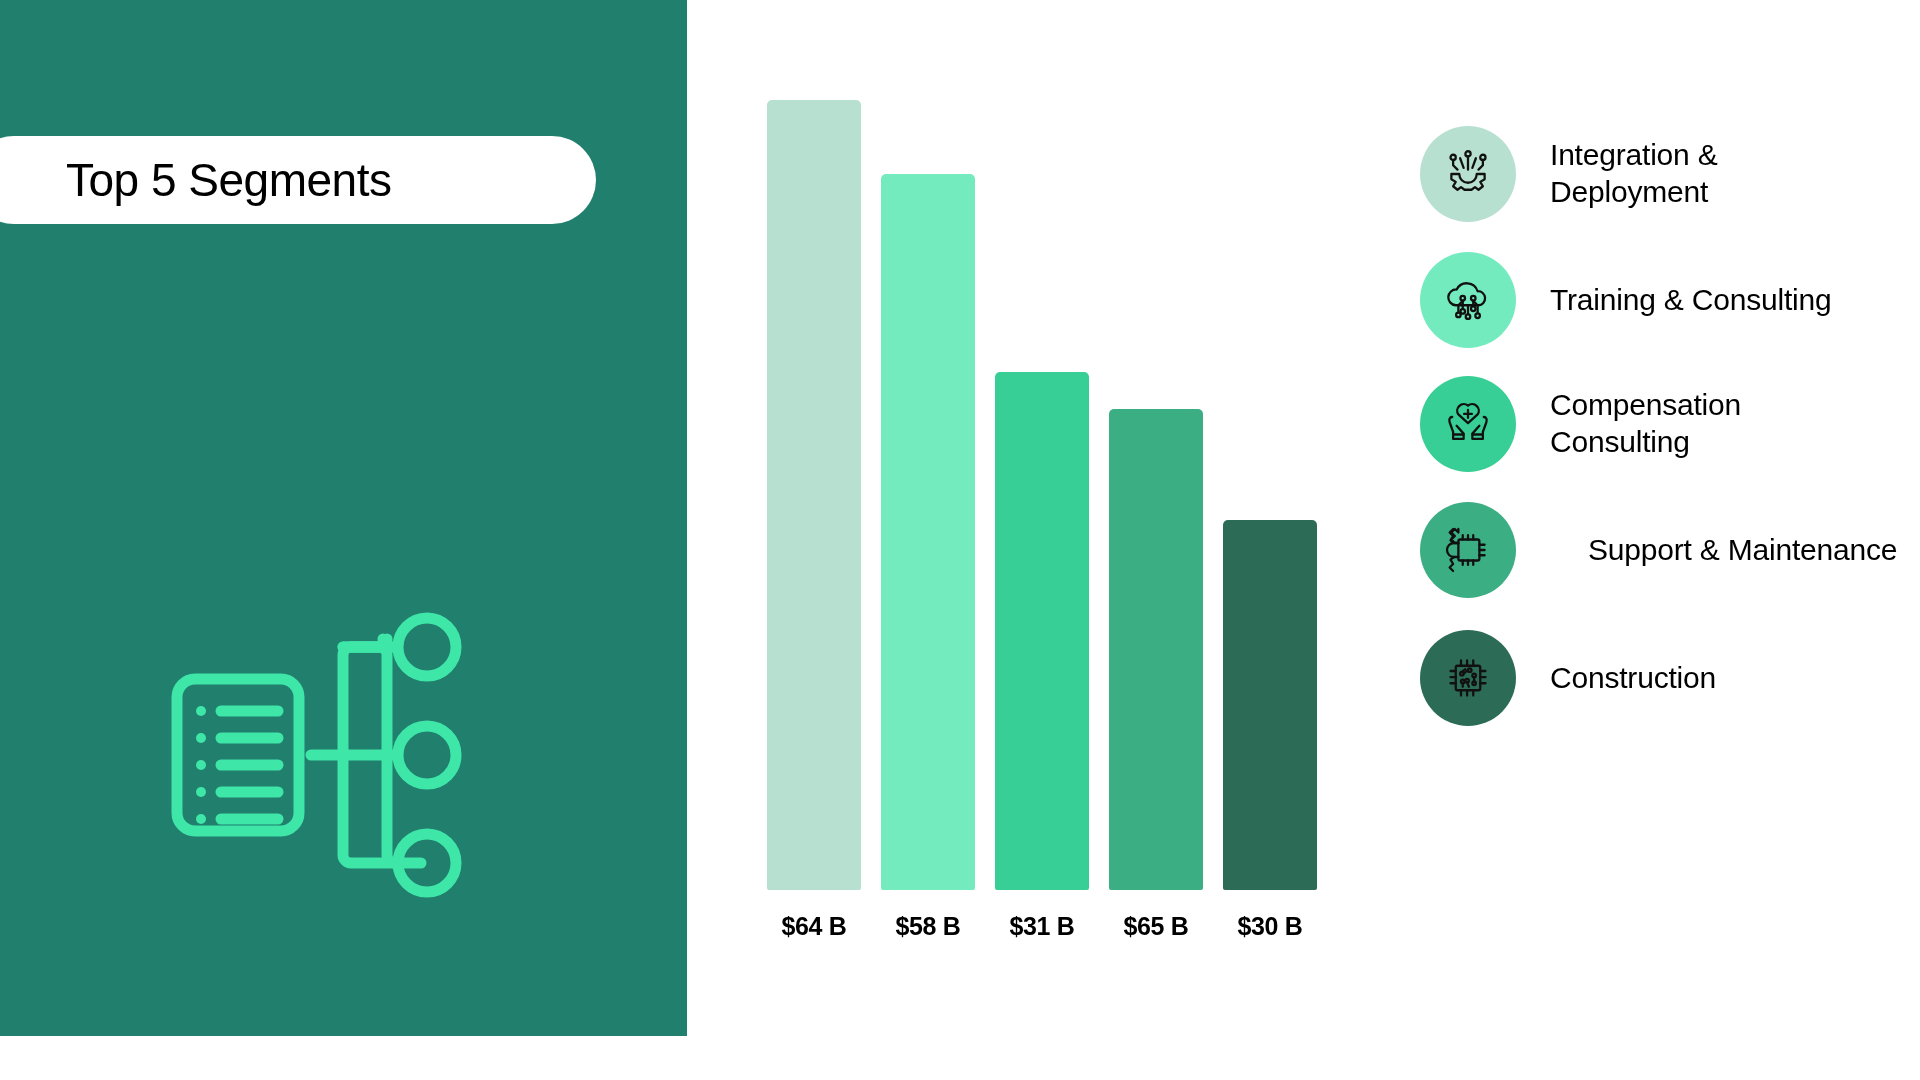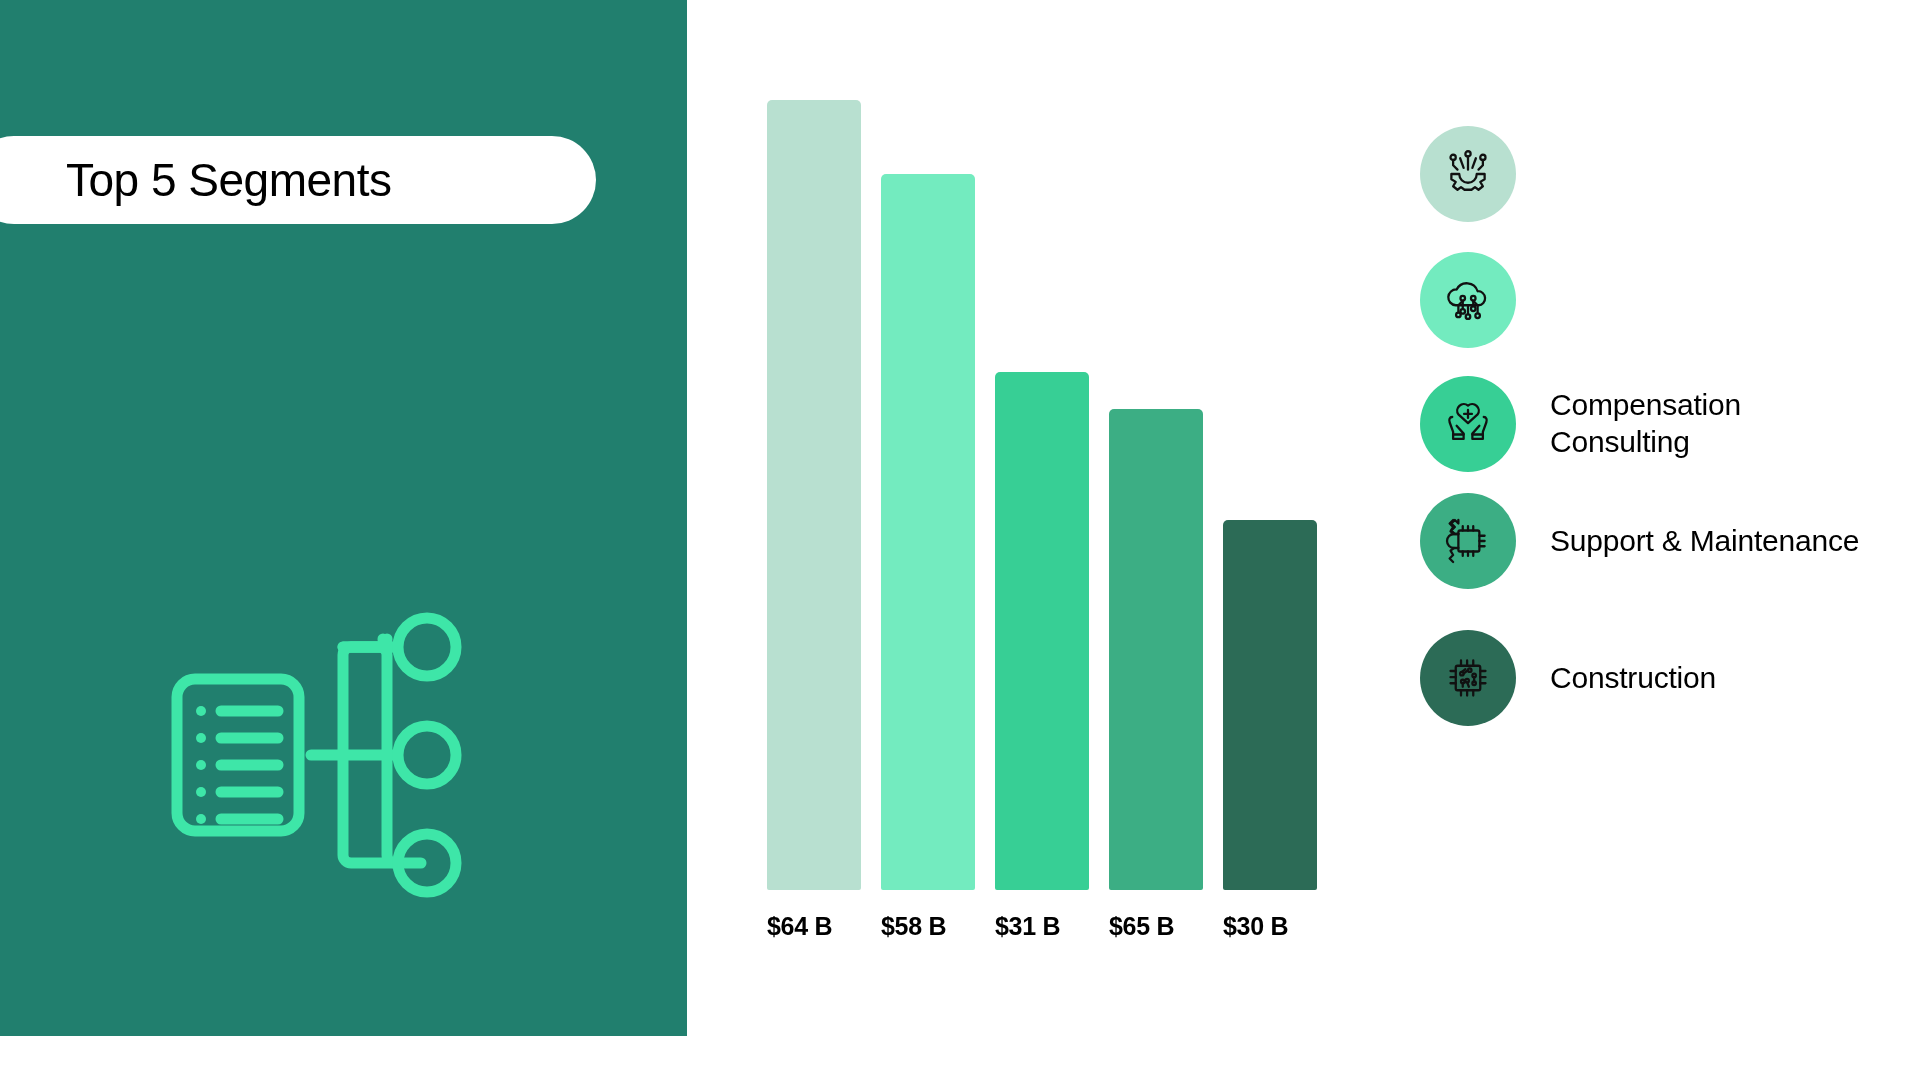--- a/index.html
+++ b/index.html
@@ -90,20 +90,21 @@
     height: 100%;
   }
   .bar-rect {
     width: 100%;
     border-radius: 5px 5px 2px 2px;
   }
   .bar-label {
     position: absolute;
     top: 812px;
     width: 94px;
+    text-align: center;
     font-size: 25px;
     font-weight: 700;
     color: #000000;
     letter-spacing: -0.3px;
   }
 
   
   #legend {
     position: absolute;
     left: 1420px;
@@ -216,53 +217,55 @@
             <path d="M15 16 v6 l5 5"></path>
       <circle cx="32" cy="9" r="3"></circle>
             <path d="M32 12 v15"></path>
       <circle cx="49" cy="13" r="3"></circle>
             <path d="M49 16 v6 l-5 5"></path>
       <path d="M23 14 l4 11"></path>
             <path d="M41 14 l-4 11"></path>
       <path d="M13 32 h9 a10 10 0 0 0 20 0 h9 v6 l-5 3 3 5 -5 4 -4 -3 -4 3 h-8 l-4 -3 -4 3 -5 -4 3 -5 -5 -3 z"></path>
     </svg>
         </div>
+        <div class="legend-label" style="max-width: 260px;">Integration &amp; Deployment</div>
       </div>
       <div class="legend-row" style="top: 126px;">
         <div class="legend-icon" style="background: rgb(115, 235, 191);">
           <svg viewBox="0 0 64 64" width="56" height="56" fill="none" stroke="#111" stroke-width="2.6" stroke-linecap="round" stroke-linejoin="round">
       <path d="M18 38 a9 9 0 0 1 1 -18 a13 13 0 0 1 24 2 a8 8 0 0 1 1 16 z"></path>
       <circle cx="26" cy="30" r="2.6"></circle>
             <path d="M26 33 v9"></path>
             <circle cx="26" cy="45" r="2.6"></circle>
       <circle cx="38" cy="30" r="2.6"></circle>
             <path d="M38 33 v6"></path>
             <circle cx="38" cy="42" r="2.6"></circle>
       <path d="M26 33 l-5 5 v8"></path>
             <circle cx="21" cy="49" r="2.6"></circle>
       <path d="M38 33 l5 5 v9"></path>
             <circle cx="43" cy="50" r="2.6"></circle>
       <path d="M32 38 v10"></path>
             <circle cx="32" cy="51" r="2.6"></circle>
     </svg>
         </div>
+        <div class="legend-label">Training &amp; Consulting</div>
       </div>
       <div class="legend-row" style="top: 250px;">
         <div class="legend-icon" style="background: rgb(55, 207, 149);">
           <svg viewBox="0 0 64 64" width="56" height="56" fill="none" stroke="#111" stroke-width="2.6" stroke-linecap="round" stroke-linejoin="round">
       <path d="M32 31 L21 21 a7.5 7.5 0 0 1 11 -10 a7.5 7.5 0 0 1 11 10 z"></path>
       <path d="M32 16 v9 M27.5 20.5 h9"></path>
       <path d="M14 24 c-3 0 -4 3 -3 6 l4 11 v8 h12 v-6 l-8 -9"></path>
       <path d="M50 24 c3 0 4 3 3 6 l-4 11 v8 H37 v-6 l8 -9"></path>
       <path d="M15 44 h12 M37 44 h12"></path>
     </svg>
         </div>
         <div class="legend-label" style="max-width: 260px;">Compensation Consulting</div>
       </div>
-      <div class="legend-row" style="top: 367px;">
+      <div class="legend-row" style="top: 376px; gap: 38px;">
         <div class="legend-icon" style="background: rgb(60, 174, 132);">
           <svg viewBox="0 0 64 64" width="56" height="56" fill="none" stroke="#111" stroke-width="2.6" stroke-linecap="round" stroke-linejoin="round">
       <rect x="21" y="20" width="24" height="24" rx="2"></rect>
       <path d="M26 20 v-5 M32 20 v-5 M38 20 v-5 M26 44 v5 M32 44 v5 M38 44 v5"></path>
       <path d="M45 26 h6 M45 32 h6 M45 38 h6"></path>
       <path d="M21 24 h-4 l-4 -4 4 -4 -4 -4 4 -4 4 4 v-4"></path>
       <path d="M21 24 h-5 a8 8 0 0 0 0 16 h5"></path>
       <path d="M16 24 l-4 -3 3 -5 -4 -4 4 -4 M16 40 l-4 3 3 5 -4 4 4 4"></path>
     </svg>
         </div>

